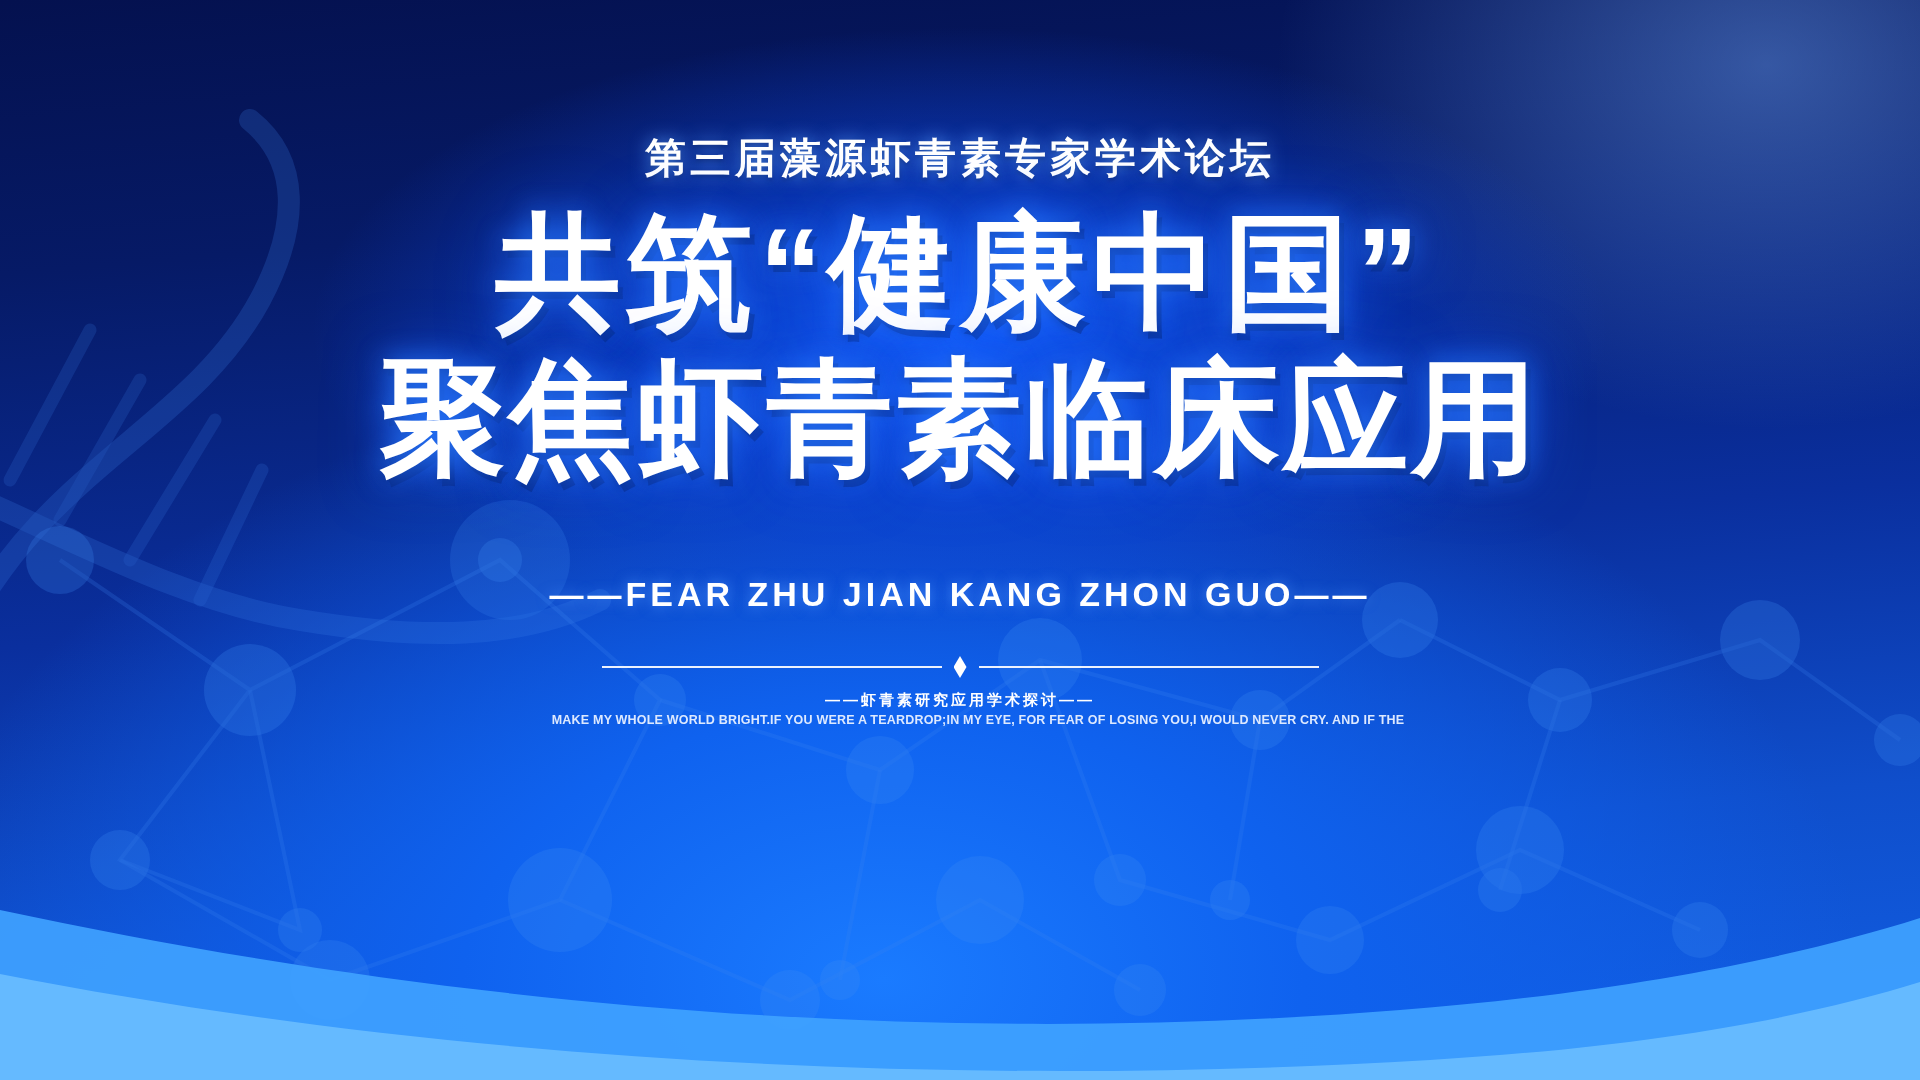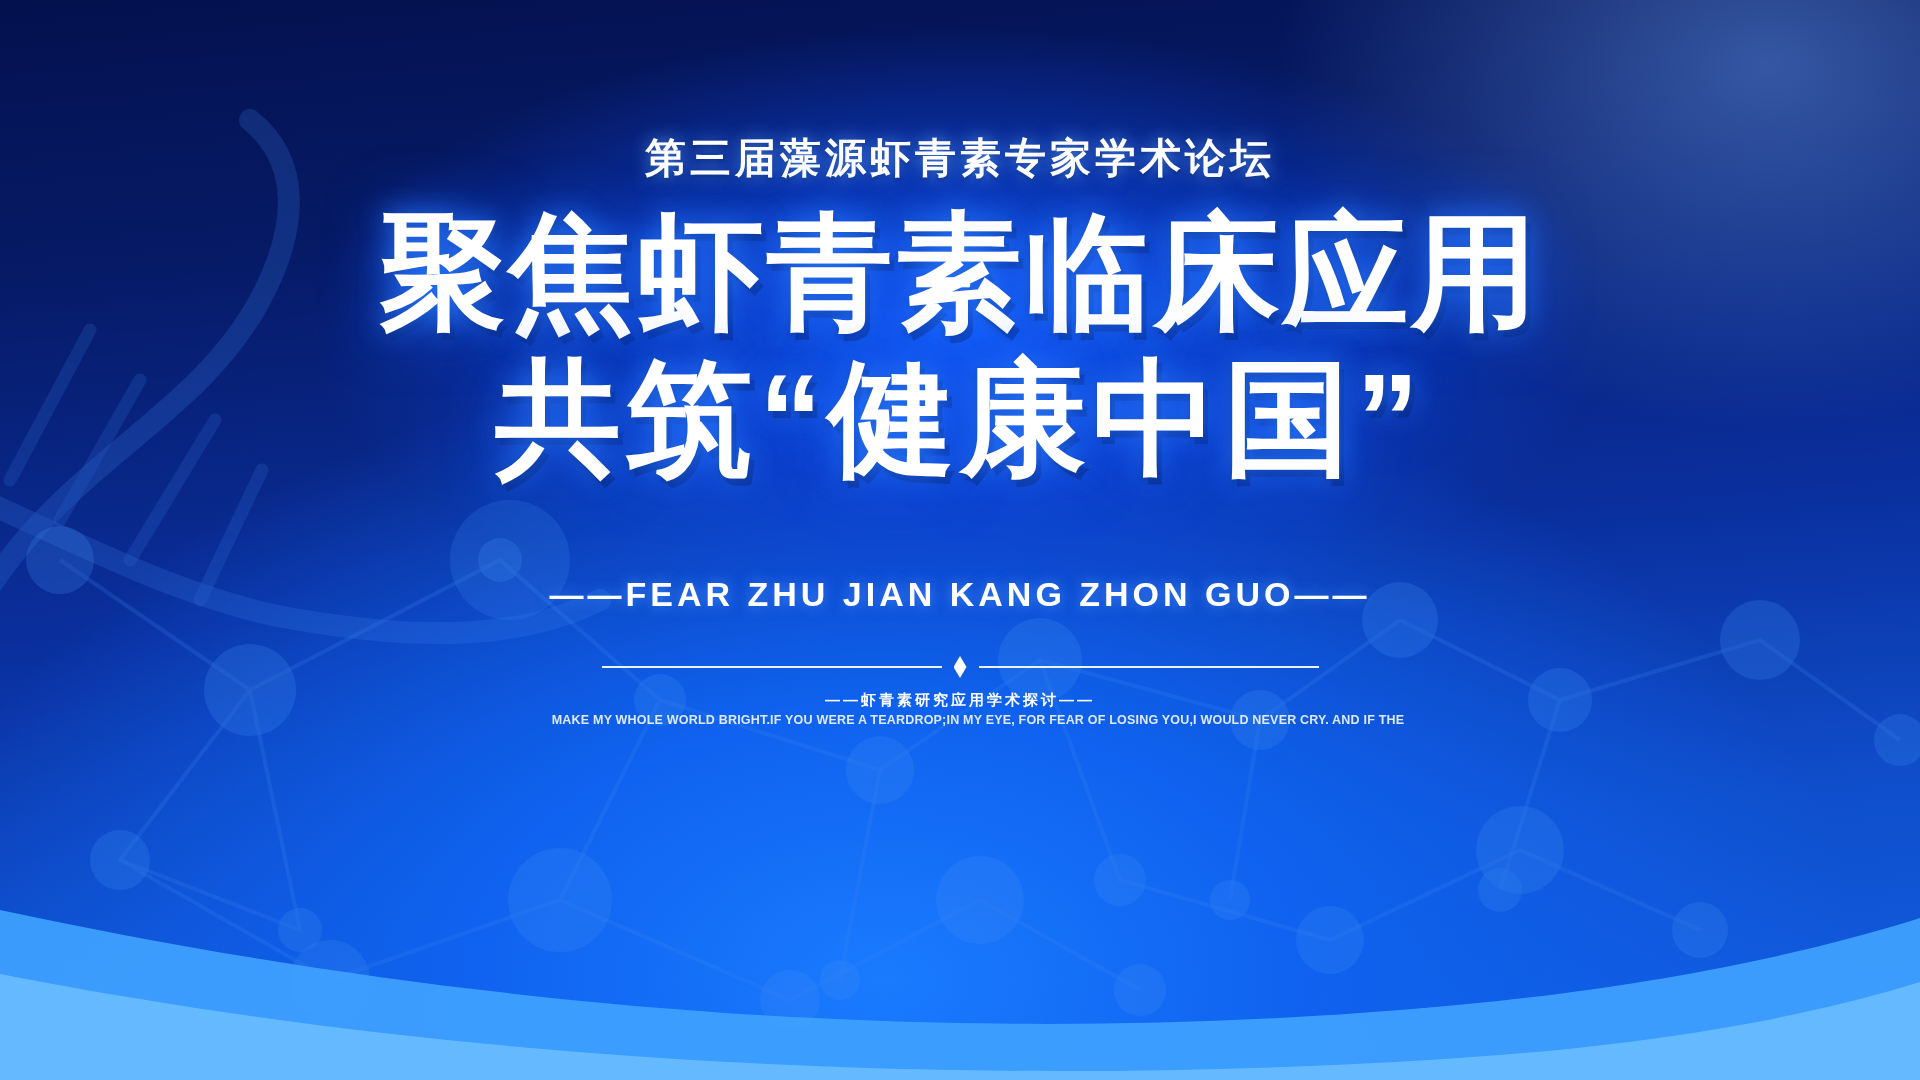--- a/index.html
+++ b/index.html
@@ -141,22 +141,22 @@
   <svg class="waves" viewBox="0 0 1920 320" preserveAspectRatio="none">
     <path d="M0 150 C 420 240, 900 290, 1400 250 C 1630 232, 1800 196, 1920 158 L1920 320 L0 320 Z" fill="#3fa2ff" fill-opacity=".92"></path>
     <path d="M0 214 C 430 298, 930 330, 1430 300 C 1660 286, 1810 256, 1920 222 L1920 320 L0 320 Z" fill="#67bcff" fill-opacity=".95"></path>
   </svg>
 
   <div id="content">
 
     <div class="kicker">第三届藻源虾青素专家学术论坛</div>
 
     <div class="title-wrap">
+      <div class="title l2">共筑“健康中国”</div>
       <div class="title l1">聚焦虾青素临床应用</div>
-      <div class="title l2">共筑“健康中国”</div>
     </div>
 
     <div class="pinyin">——FEAR ZHU JIAN KANG ZHON GUO——</div>
 
     <div class="divider">
       <span class="bar"></span>
       <span class="diamond"></span>
       <span class="bar"></span>
     </div>
 

